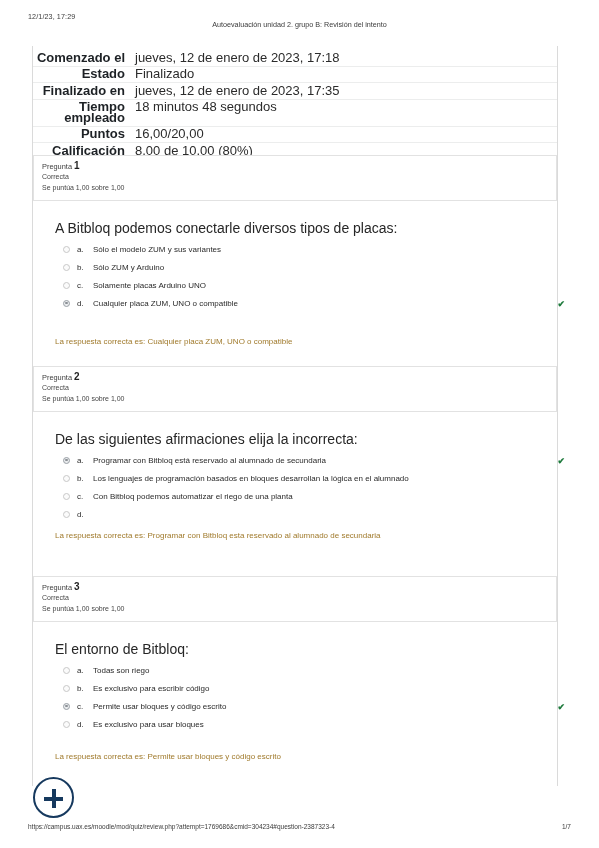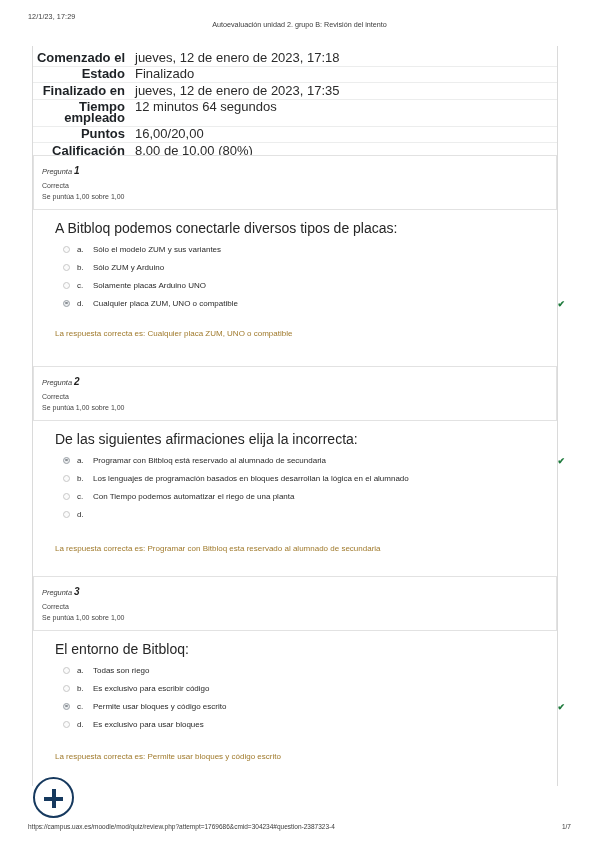--- a/index.html
+++ b/index.html
@@ -37,21 +37,21 @@
     width:92px;text-align:right;font-weight:bold;color:#1d2125;padding-right:8px;
   }
   .summary td.val{color:#2b2b2b;padding-left:2px;}
 
   
   .qcard{
     position:absolute;left:33px;width:524px;
     border:1px solid #e2e2e2;background:#ffffff;box-sizing:border-box;
   }
   .qhead{padding:6px 8px 7px 8px;}
-  .qhead .qnum{font-size:7.4px;color:#3d3d3d;line-height:17px;font-style:italic;}
+  .qhead .qnum{font-size:7.4px;color:#3d3d3d;line-height:8px;}
   .qhead .qnum b{font-size:10px;font-weight:bold;color:#1f1f1f;}
   .qhead .qstate{font-size:7px;color:#454545;line-height:10px;margin-top:1px;}
   .qhead .qpoints{font-size:7px;color:#454545;line-height:10px;margin-top:1px;}
 
   .qbody{
     position:absolute;left:33px;width:524px;box-sizing:border-box;
   }
   .qtext{
     font-size:14px;color:#262626;padding:0 0 0 22px;line-height:12px;
   }
@@ -120,21 +120,21 @@
       <tr>
         <td class="lbl">Estado</td>
         <td class="val">Finalizado</td>
       </tr>
       <tr>
         <td class="lbl">Finalizado en</td>
         <td class="val">jueves, 12 de enero de 2023, 17:35</td>
       </tr>
       <tr>
         <td class="lbl">Tiempo empleado</td>
-        <td class="val">12 minutos 64 segundos</td>
+        <td class="val">18 minutos 48 segundos</td>
       </tr>
       <tr>
         <td class="lbl">Puntos</td>
         <td class="val">16,00/20,00</td>
       </tr>
       <tr>
         <td class="lbl">Calificación</td>
         <td class="val">8,00 de 10,00 (80%)</td>
       </tr>
     </tbody>
@@ -169,21 +169,21 @@
         <span class="opt-letter">c.</span>
         <span class="opt-text">Solamente placas Arduino UNO</span>
       </li>
       <li>
         <span class="radio checked"></span>
         <span class="opt-letter">d.</span>
         <span class="opt-text">Cualquier placa ZUM, UNO o compatible</span>
         <span class="check-mark">✔</span>
       </li>
     </ul>
-    <div class="feedback" style="margin-top:12px;">La respuesta correcta es: Cualquier placa ZUM, UNO o compatible</div>
+    <div class="feedback" style="margin-top:20px;">La respuesta correcta es: Cualquier placa ZUM, UNO o compatible</div>
   </div>
 
   <div class="qcard" style="top:366px;">
     <div class="qhead">
       <div class="qnum">
         <span>Pregunta</span>
         <b>2</b>
       </div>
       <div class="qstate">Correcta</div>
       <div class="qpoints">Se puntúa 1,00 sobre 1,00</div>
@@ -200,28 +200,28 @@
         <span class="check-mark">✔</span>
       </li>
       <li>
         <span class="radio"></span>
         <span class="opt-letter">b.</span>
         <span class="opt-text">Los lenguajes de programación basados en bloques desarrollan la lógica en el alumnado</span>
       </li>
       <li>
         <span class="radio"></span>
         <span class="opt-letter">c.</span>
-        <span class="opt-text">Con Tiempo podemos automatizar el riego de una planta</span>
+        <span class="opt-text">Con Bitbloq podemos automatizar el riego de una planta</span>
       </li>
       <li>
         <span class="radio"></span>
         <span class="opt-letter">d.</span>
       </li>
     </ul>
-    <div class="feedback" style="margin-top:16px;">La respuesta correcta es: Programar con Bitbloq esta reservado al alumnado de secundaria</div>
+    <div class="feedback" style="margin-top:3px;">La respuesta correcta es: Programar con Bitbloq esta reservado al alumnado de secundaria</div>
   </div>
 
   <div class="qcard" style="top:576px;">
     <div class="qhead">
       <div class="qnum">
         <span>Pregunta</span>
         <b>3</b>
       </div>
       <div class="qstate">Correcta</div>
       <div class="qpoints">Se puntúa 1,00 sobre 1,00</div>

